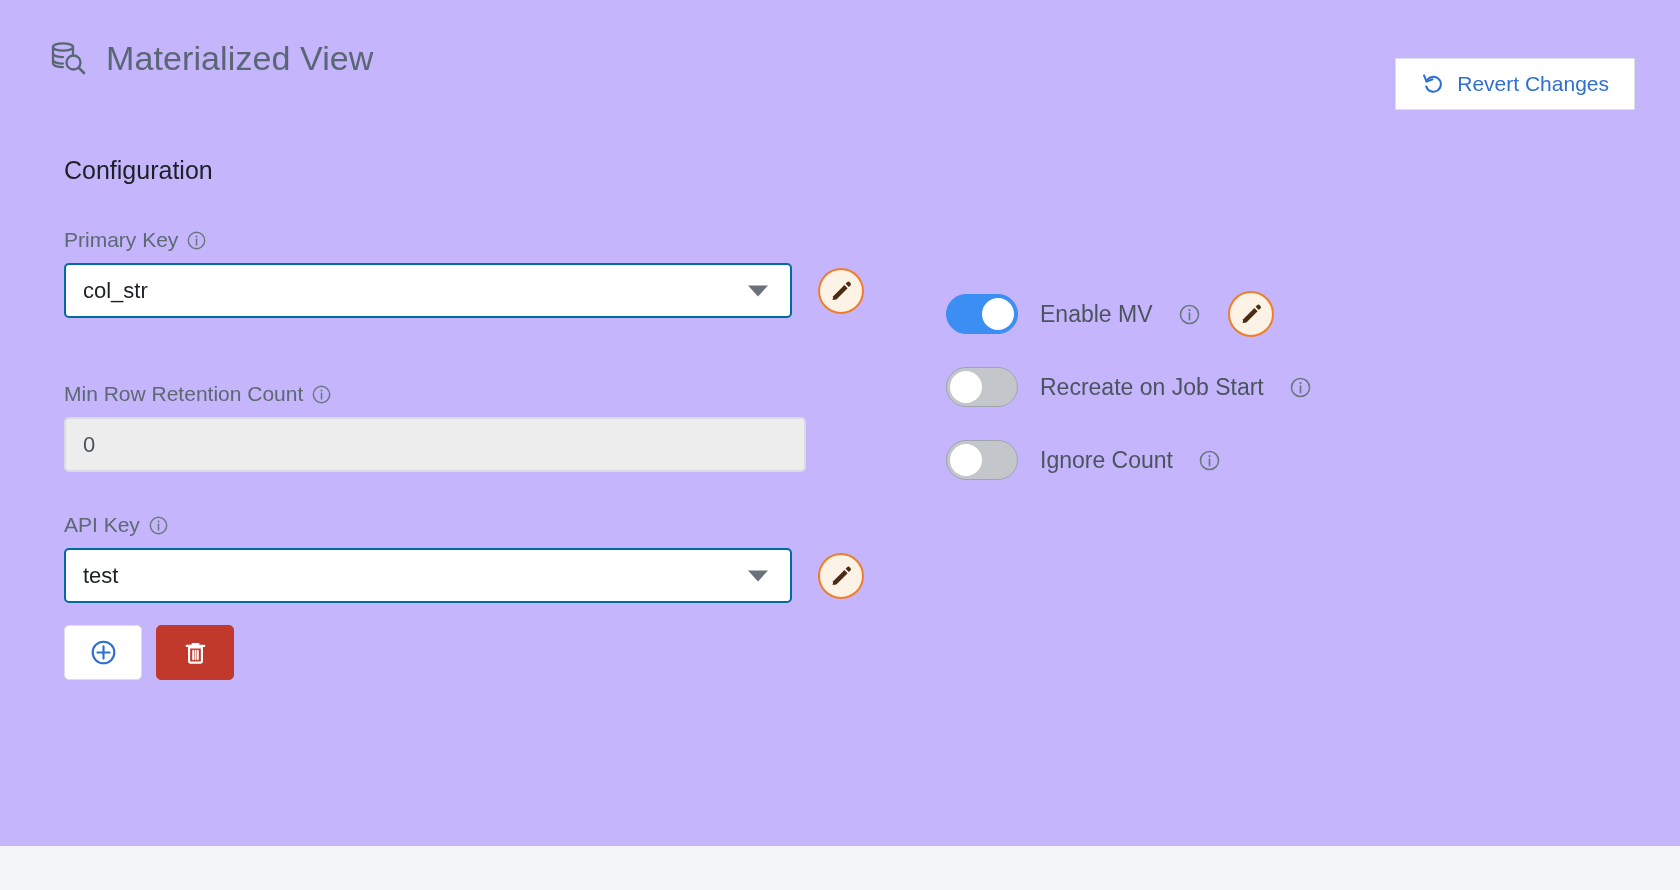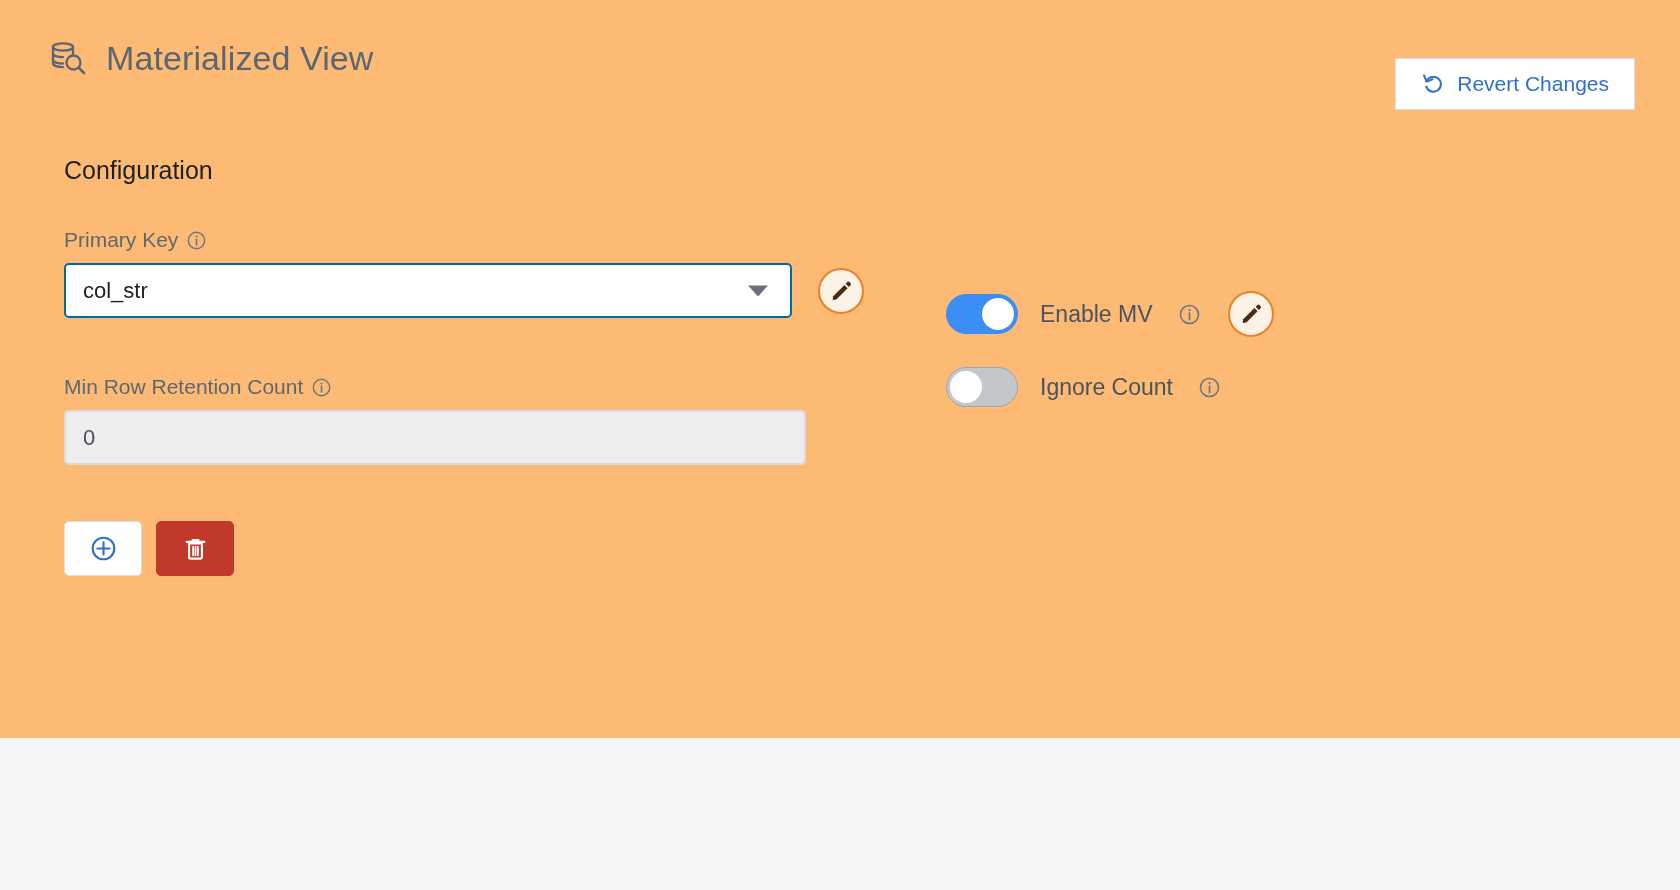--- a/index.html
+++ b/index.html
@@ -3,21 +3,21 @@
 <meta charset="utf-8">
 <style>
   * { box-sizing: border-box; }
   html, body {
     margin: 0; padding: 0;
     width: 1680px; height: 890px;
     background: #f4f5f7;
     font-family: "Liberation Sans", sans-serif;
     -webkit-font-smoothing: antialiased;
   }
-  .page { position: relative; width: 1680px; height: 738px; background: #fdba74; overflow: hidden; padding-left: 16px; }
+  .page { position: relative; width: 1680px; height: 846px; background: #c4b5fd; overflow: hidden; padding-left: 16px; }
 
   
   .header {
     position: absolute; left: 0; top: 0; width: 1680px; height: 120px;
   }
   .title-wrap {
     position: absolute; left: 48px; top: 38px;
     display: flex; align-items: center; gap: 18px;
   }
   .title-icon { width: 40px; height: 40px; display: block; flex: none; }
@@ -38,21 +38,21 @@
   }
 
   
   .section-heading {
     position: absolute; left: 64px; top: 156px;
     font-size: 25px; color: #1d2125; font-weight: 400;
   }
 
   
   .form-col { position: absolute; left: 64px; top: 228px; width: 800px; }
-  .field { margin-bottom: 11px; }
+  .field { margin-bottom: 18px; }
   .field-label {
     display: flex; align-items: center; gap: 9px;
     font-size: 21px; color: #5d6872; font-weight: 400;
     margin-bottom: 11px; white-space: nowrap;
   }
   .info-icon { width: 19px; height: 19px; display: block; flex: none; }
   .ctrl-row { display: flex; align-items: center; gap: 0; }
   .input-box {
     position: relative; width: 742px; height: 55px;
     background: #ffffff; border: 2px solid #0369a1; border-radius: 5px;
@@ -196,20 +196,44 @@
       </div>
       <div class="ctrl-row">
         <div class="input-box disabled">
           <span class="input-val">0</span>
         </div>
       </div>
     </div>
 
     <div class="gap-a"></div>
 
+    <div class="field">
+      <div class="field-label">
+        <span>API Key</span>
+        <span class="info-icon">
+          <svg viewBox="0 0 20 20" width="19" height="19">
+            <circle cx="10" cy="10" r="8.6" fill="none" stroke="#6b7680" stroke-width="1.5"></circle>
+            <circle cx="10" cy="5.8" r="1.05" fill="#6b7680"></circle>
+            <path d="M10 8.6 v6.2" stroke="#6b7680" stroke-width="1.6" stroke-linecap="round"></path>
+          </svg>
+        </span>
+      </div>
+      <div class="ctrl-row">
+        <div class="input-box">
+          <span class="input-val">test</span>
+          <span class="caret"></span>
+        </div>
+        <div class="edit-btn">
+          <svg viewBox="0 0 24 24">
+            <path d="M4.2 17.2 L15.4 6 L18.6 9.2 L7.4 20.4 L3.6 21 Z" fill="#4a2c12"></path>
+            <path d="M16.6 4.8 L18.1 3.3 a1.9 1.9 0 0 1 2.7 0 l0.6 0.6 a1.9 1.9 0 0 1 0 2.7 L19.8 8.1 Z" fill="#4a2c12"></path>
+          </svg>
+        </div>
+      </div>
+    </div>
 
     <div class="action-row">
       <div class="add-btn">
         <svg viewBox="0 0 24 24">
           <circle cx="12" cy="12" r="9.6" fill="none" stroke="#2f6fd0" stroke-width="1.9"></circle>
           <path d="M12 6.6 v10.8 M6.6 12 h10.8" stroke="#2f6fd0" stroke-width="1.9" stroke-linecap="round"></path>
         </svg>
       </div>
       <div class="del-btn">
         <svg viewBox="0 0 24 24">
@@ -240,26 +264,41 @@
         </span>
       </div>
       <div class="edit-btn">
         <svg viewBox="0 0 24 24">
           <path d="M4.2 17.2 L15.4 6 L18.6 9.2 L7.4 20.4 L3.6 21 Z" fill="#4a2c12"></path>
           <path d="M16.6 4.8 L18.1 3.3 a1.9 1.9 0 0 1 2.7 0 l0.6 0.6 a1.9 1.9 0 0 1 0 2.7 L19.8 8.1 Z" fill="#4a2c12"></path>
         </svg>
       </div>
     </div>
 
-
     <div class="toggle-row">
       <div class="switch off">
         <span class="knob"></span>
       </div>
       <div class="toggle-label">
+        <span>Recreate on Job Start</span>
+        <span class="info-icon">
+          <svg viewBox="0 0 20 20" width="21" height="21">
+            <circle cx="10" cy="10" r="8.6" fill="none" stroke="#6b7680" stroke-width="1.5"></circle>
+            <circle cx="10" cy="5.8" r="1.05" fill="#6b7680"></circle>
+            <path d="M10 8.6 v6.2" stroke="#6b7680" stroke-width="1.6" stroke-linecap="round"></path>
+          </svg>
+        </span>
+      </div>
+    </div>
+
+    <div class="toggle-row">
+      <div class="switch off">
+        <span class="knob"></span>
+      </div>
+      <div class="toggle-label">
         <span>Ignore Count</span>
         <span class="info-icon">
           <svg viewBox="0 0 20 20" width="21" height="21">
             <circle cx="10" cy="10" r="8.6" fill="none" stroke="#6b7680" stroke-width="1.5"></circle>
             <circle cx="10" cy="5.8" r="1.05" fill="#6b7680"></circle>
             <path d="M10 8.6 v6.2" stroke="#6b7680" stroke-width="1.6" stroke-linecap="round"></path>
           </svg>
         </span>
       </div>
     </div>

